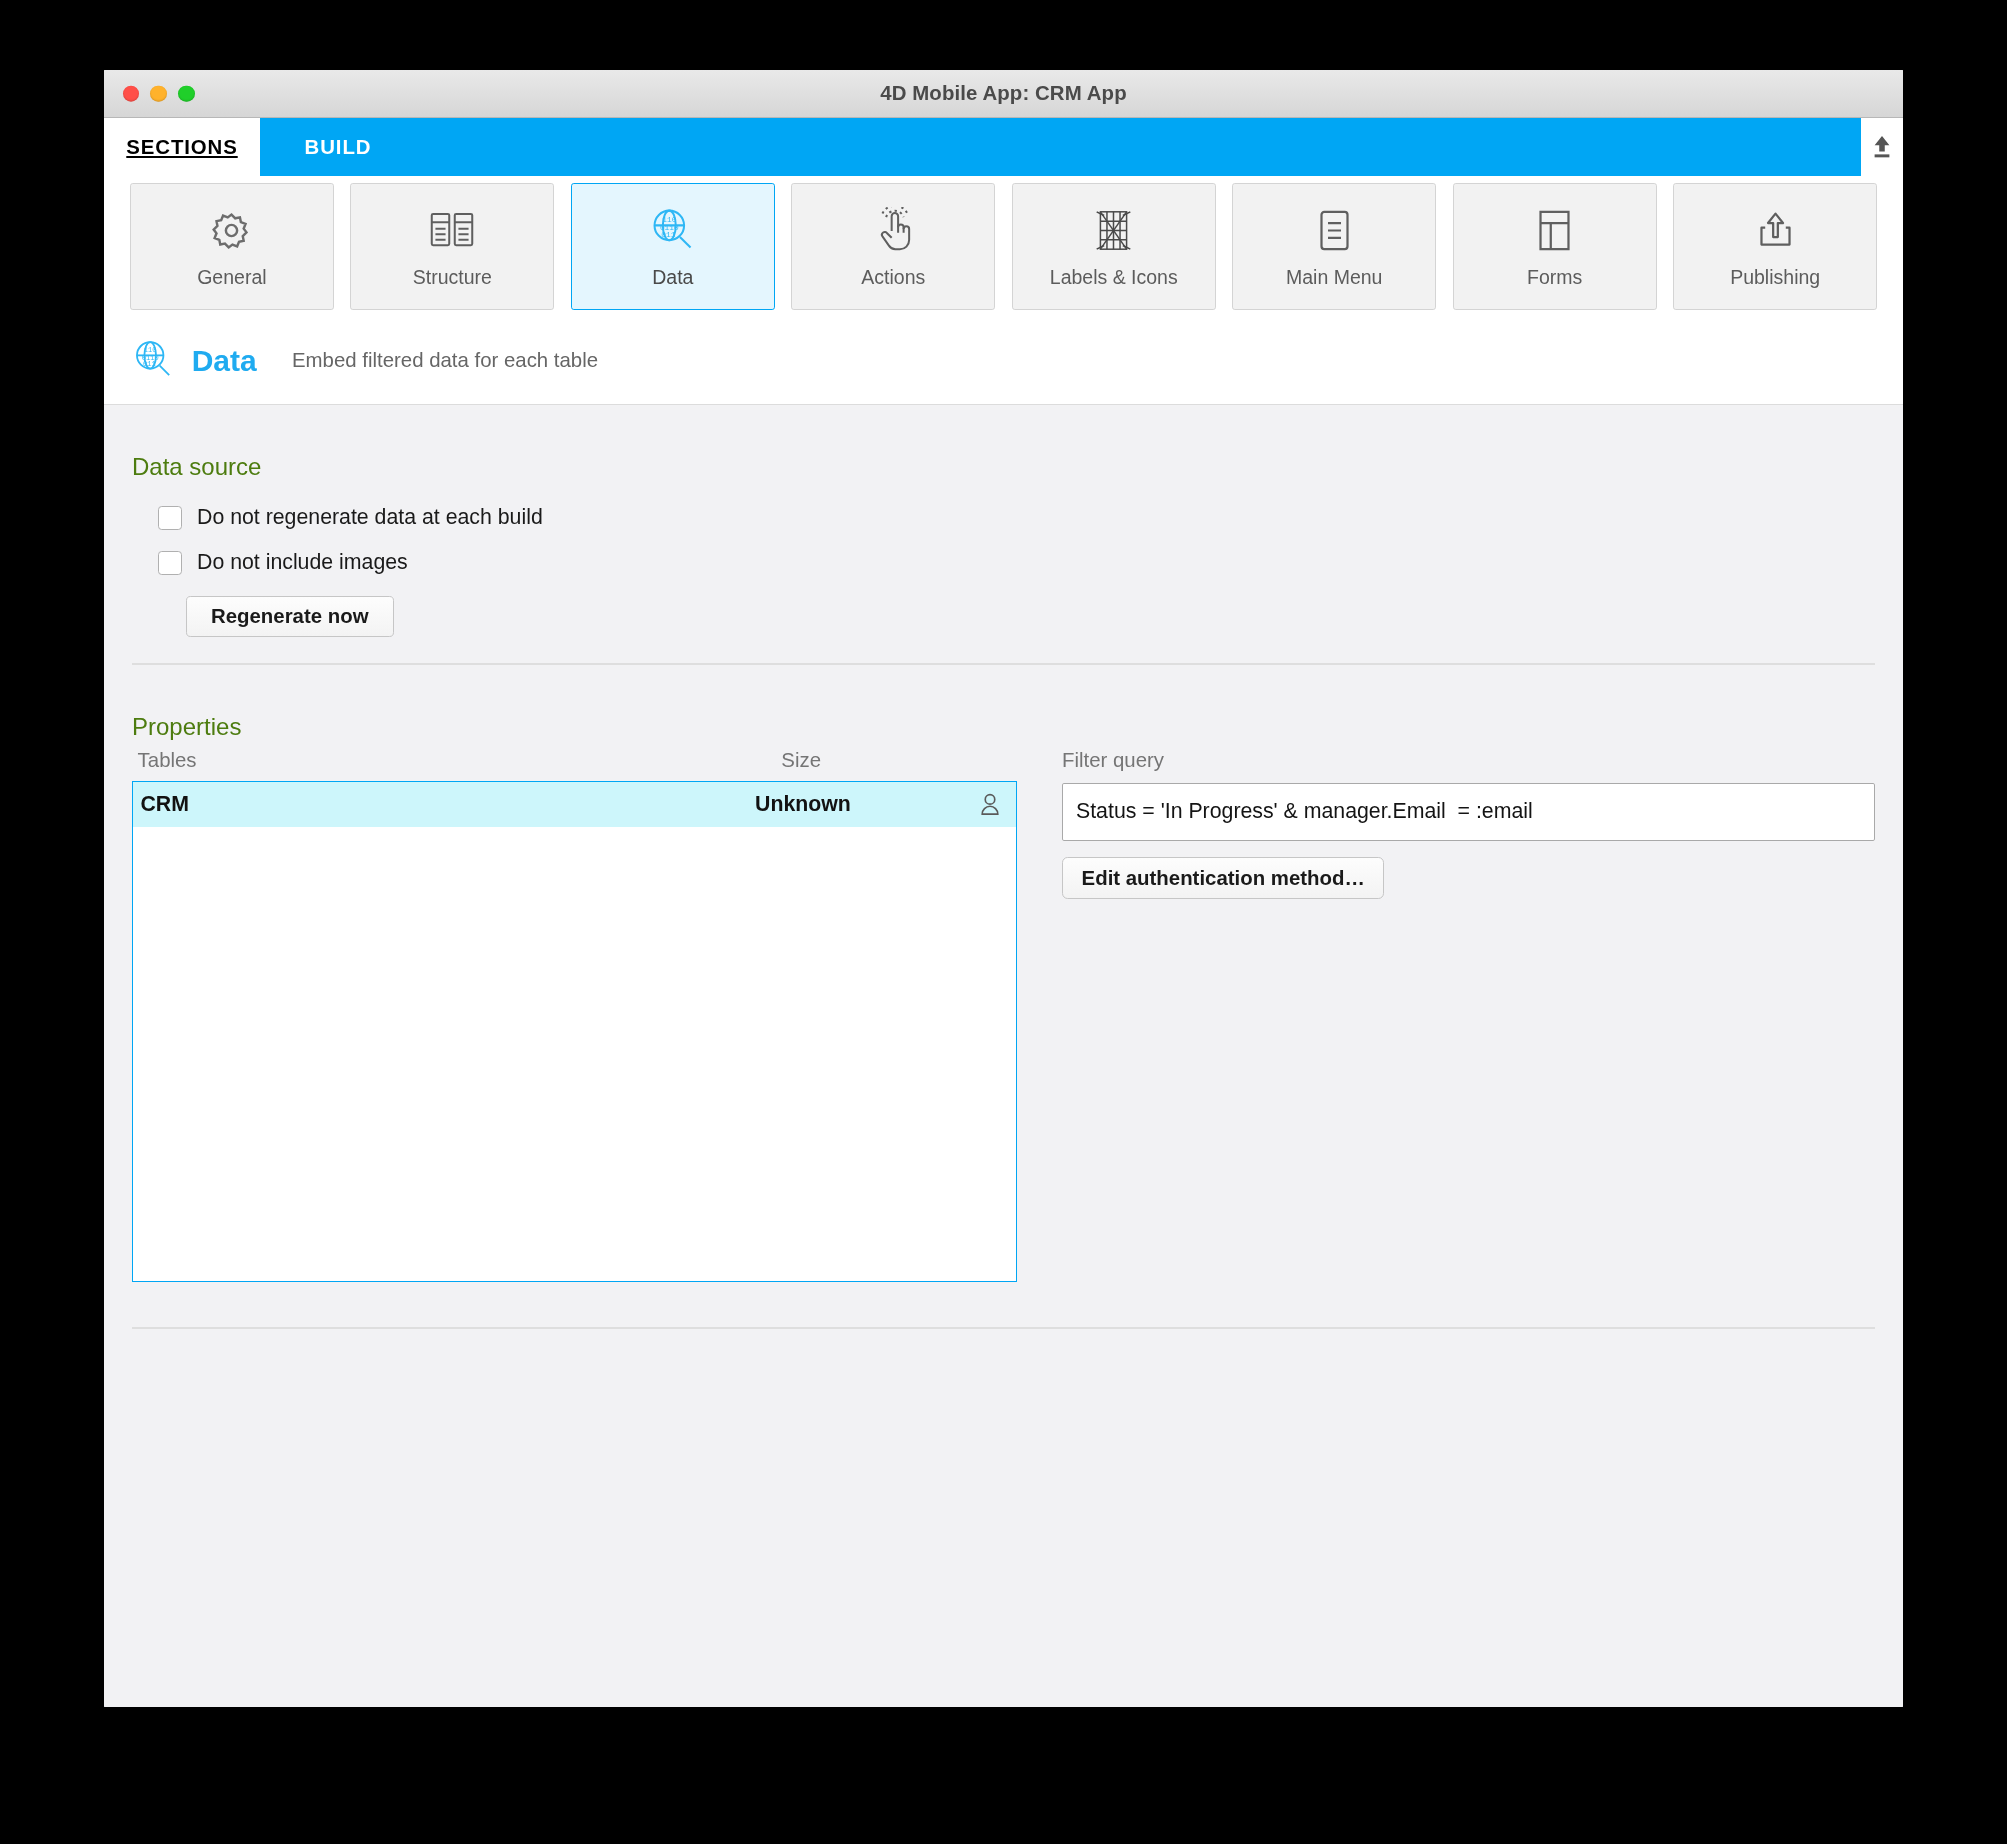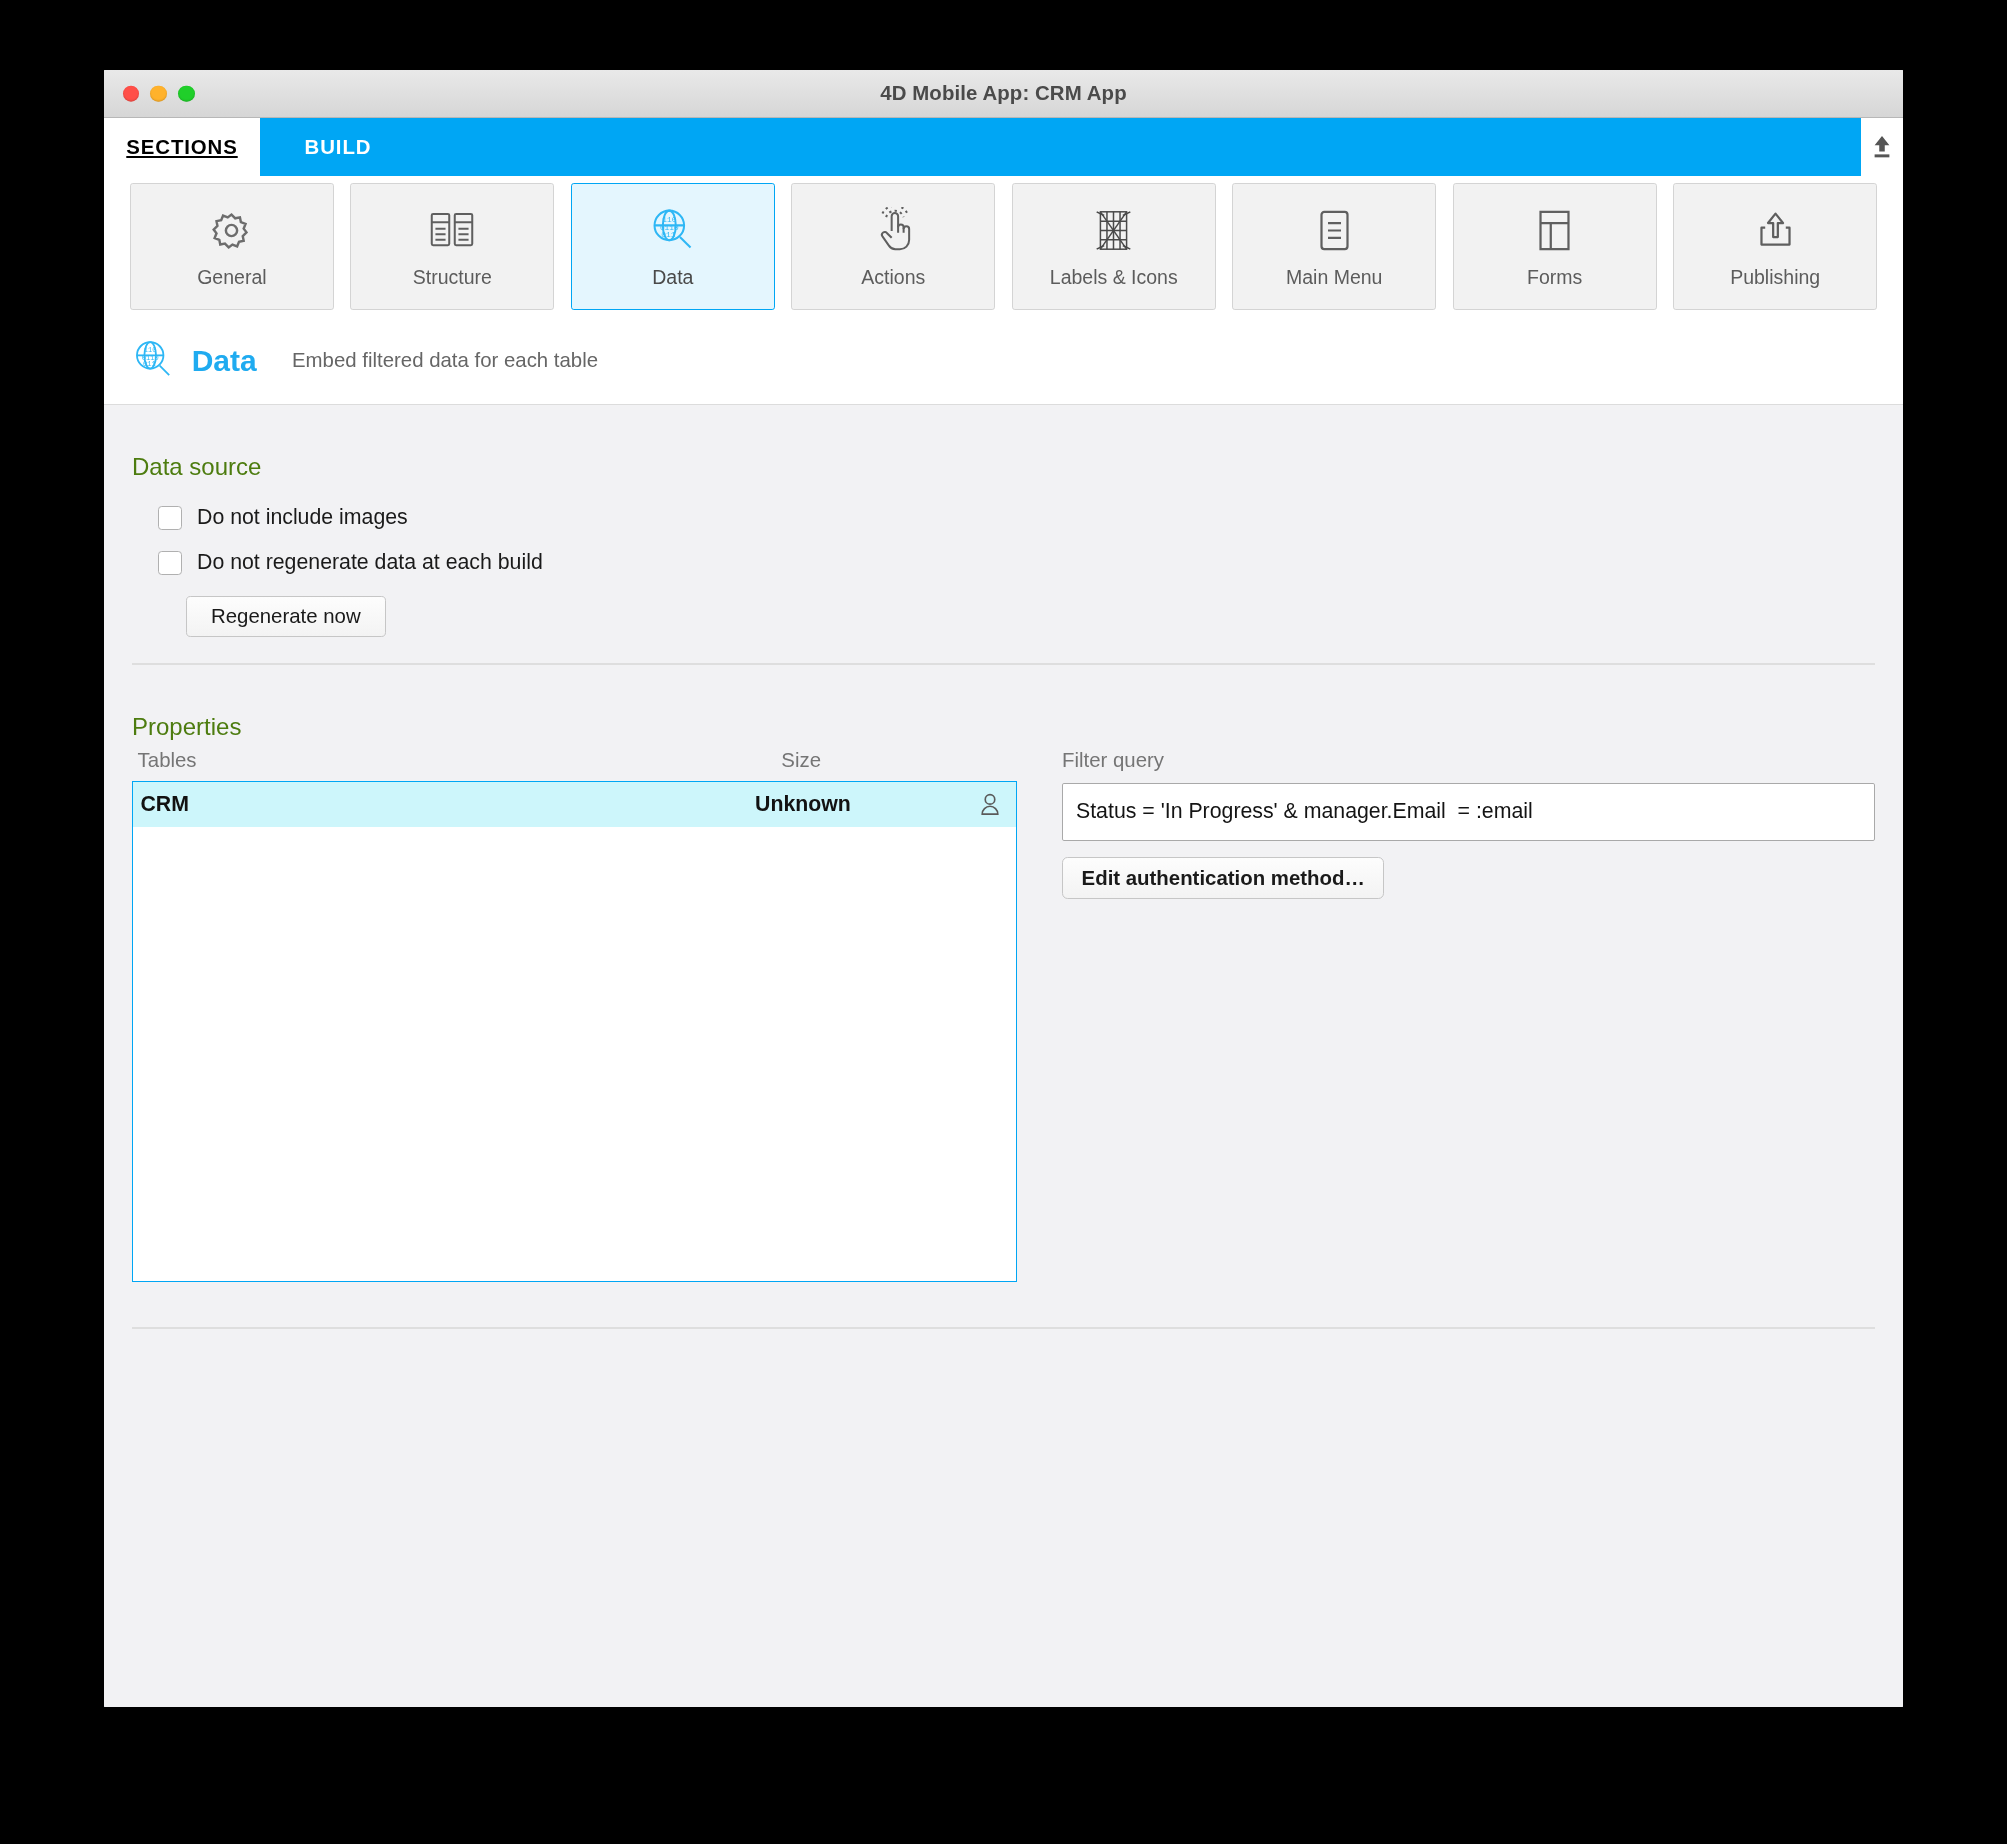--- a/index.html
+++ b/index.html
@@ -152,20 +152,21 @@
   .btn {
     background: linear-gradient(to bottom,#fdfdfd,#f3f3f3);
     border: 0.9px solid #c6c6c6;
     border-radius: 4.6px;
     font-size: 20.4px;
     color: #1a1a1a;
     padding: 8.3px 24px;
     font-family: "Liberation Sans", sans-serif;
     cursor: default;
     display: inline-block;
+    font-weight: bold;
   }
   #regen-wrap { padding-left: 28px; margin-top: 3.7px; }
 
   .hr { height: 1.9px; background: #dedede; margin: 26px 0 0 0; }
 
   
   #properties { display: flex; padding-top: 7.4px; }
   #props-left { width: 885px; }
   #props-right { flex: 1; padding-left: 45px; }
 
@@ -386,26 +387,26 @@
   <div id="body">
 
     <div class="grouplabel">Data source</div>
 
     <div id="datasource">
 
       <div id="ds-right">
 
         <div class="check-row">
           <span class="check"></span>
-          <span class="txt">Do not include images</span>
+          <span class="txt">Do not regenerate data at each build</span>
         </div>
 
         <div class="check-row">
           <span class="check"></span>
-          <span class="txt">Do not regenerate data at each build</span>
+          <span class="txt">Do not include images</span>
         </div>
 
         <div id="regen-wrap">
           <button class="btn">Regenerate now</button>
         </div>
 
       </div>
     </div>
 
     <div class="hr"></div>

